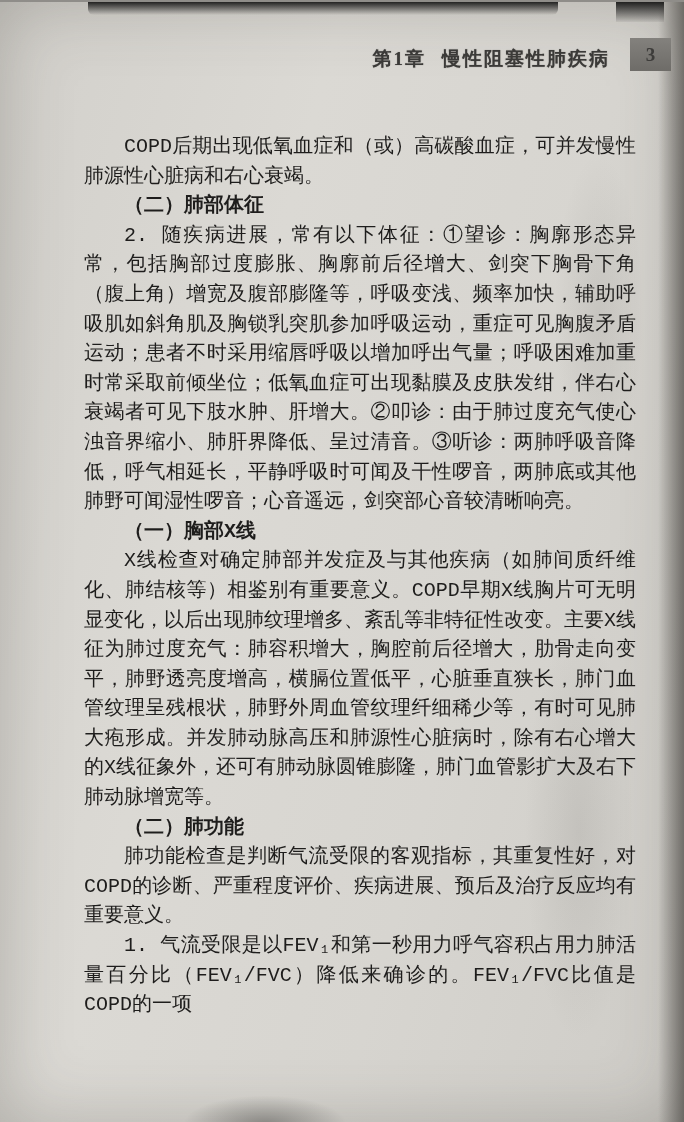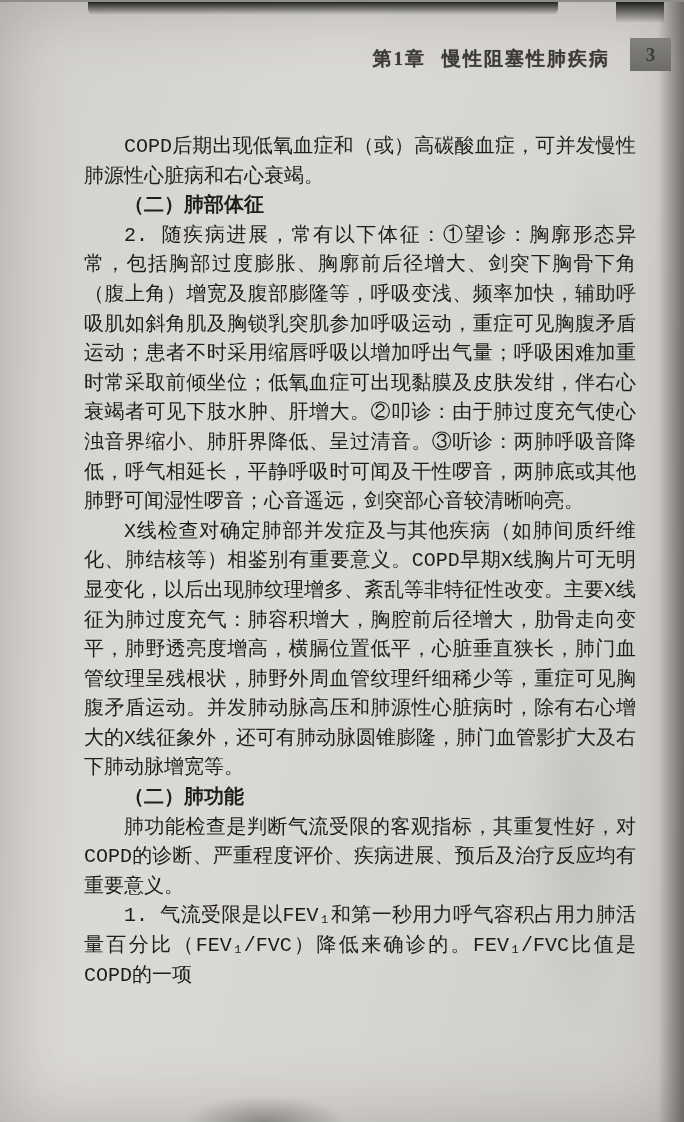--- a/index.html
+++ b/index.html
@@ -113,19 +113,20 @@
   </div>
 
   <div class="page-num">
     <span>3</span>
   </div>
 
   <div class="content">
       <p class="body">COPD后期出现低氧血症和（或）高碳酸血症，可并发慢性肺源性心脏病和右心衰竭。</p>
       <p class="heading">（二）肺部体征</p>
       <p class="body">2. 随疾病进展，常有以下体征：①望诊：胸廓形态异常，包括胸部过度膨胀、胸廓前后径增大、剑突下胸骨下角（腹上角）增宽及腹部膨隆等，呼吸变浅、频率加快，辅助呼吸肌如斜角肌及胸锁乳突肌参加呼吸运动，重症可见胸腹矛盾运动；患者不时采用缩唇呼吸以增加呼出气量；呼吸困难加重时常采取前倾坐位；低氧血症可出现黏膜及皮肤发绀，伴右心衰竭者可见下肢水肿、肝增大。②叩诊：由于肺过度充气使心浊音界缩小、肺肝界降低、呈过清音。③听诊：两肺呼吸音降低，呼气相延长，平静呼吸时可闻及干性啰音，两肺底或其他肺野可闻湿性啰音；心音遥远，剑突部心音较清晰响亮。</p>
-      <p class="body">X线检查对确定肺部并发症及与其他疾病（如肺间质纤维化、肺结核等）相鉴别有重要意义。COPD早期X线胸片可无明显变化，以后出现肺纹理增多、紊乱等非特征性改变。主要X线征为肺过度充气：肺容积增大，胸腔前后径增大，肋骨走向变平，肺野透亮度增高，横膈位置低平，心脏垂直狭长，肺门血管纹理呈残根状，肺野外周血管纹理纤细稀少等，重症可见胸腹矛盾运动。并发肺动脉高压和肺源性心脏病时，除有右心增大的X线征象外，还可有肺动脉圆锥膨隆，肺门血管影扩大及右下肺动脉增宽等。</p>
+      <p class="heading">（一）胸部X线</p>
+      <p class="body">X线检查对确定肺部并发症及与其他疾病（如肺间质纤维化、肺结核等）相鉴别有重要意义。COPD早期X线胸片可无明显变化，以后出现肺纹理增多、紊乱等非特征性改变。主要X线征为肺过度充气：肺容积增大，胸腔前后径增大，肋骨走向变平，肺野透亮度增高，横膈位置低平，心脏垂直狭长，肺门血管纹理呈残根状，肺野外周血管纹理纤细稀少等，有时可见肺大疱形成。并发肺动脉高压和肺源性心脏病时，除有右心增大的X线征象外，还可有肺动脉圆锥膨隆，肺门血管影扩大及右下肺动脉增宽等。</p>
       <p class="heading">（二）肺功能</p>
       <p class="body">肺功能检查是判断气流受限的客观指标，其重复性好，对COPD的诊断、严重程度评价、疾病进展、预后及治疗反应均有重要意义。</p>
       <p class="body">1. 气流受限是以FEV₁和第一秒用力呼气容积占用力肺活量百分比（FEV₁/FVC）降低来确诊的。FEV₁/FVC比值是COPD的一项</p>
     </div>
 
 </div>
 
 </body></html>

